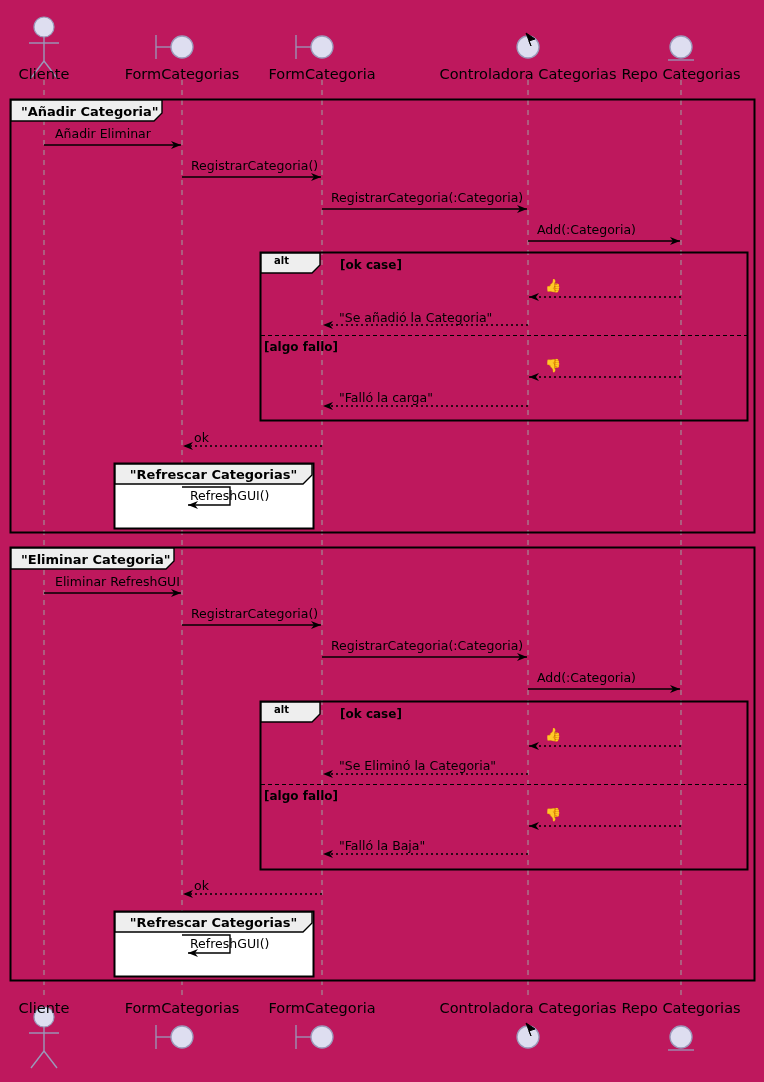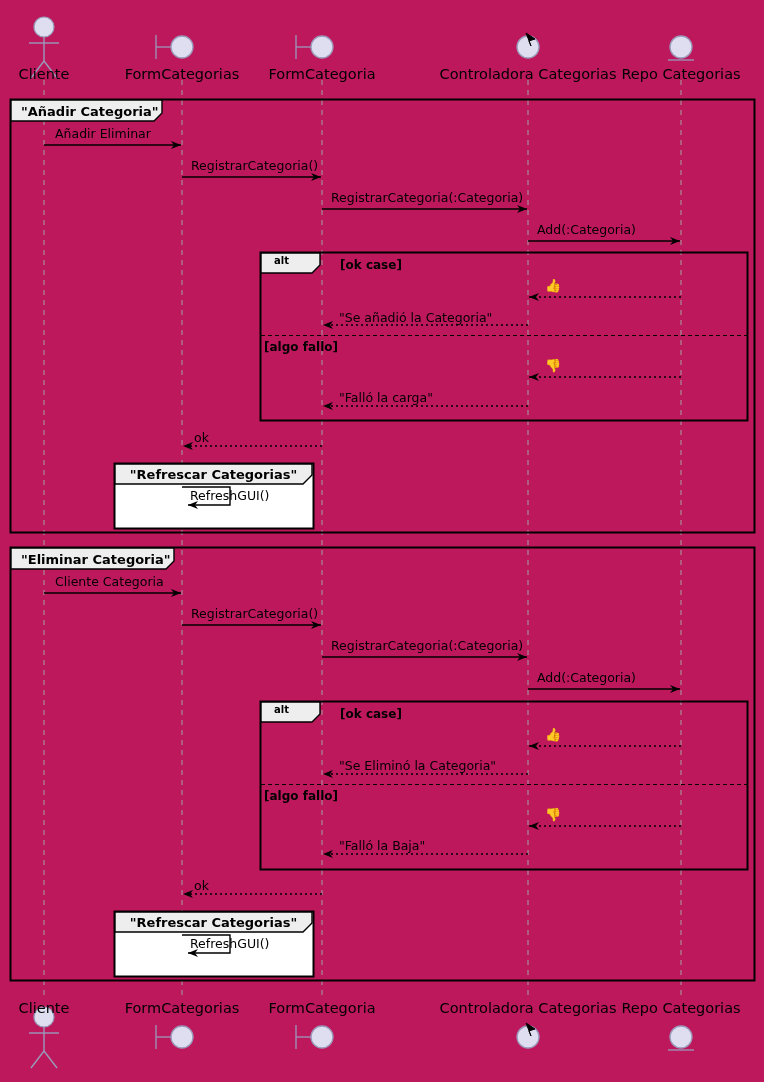--- a/index.html
+++ b/index.html
@@ -232,21 +232,21 @@
       <div class="lbl msg-label" style="left: 55px; top: 128px;">Añadir Eliminar</div>
       <div class="lbl msg-label" style="left: 191px; top: 160px;">RegistrarCategoria()</div>
       <div class="lbl msg-label" style="left: 331px; top: 192px;">RegistrarCategoria(:Categoria)</div>
       <div class="lbl msg-label" style="left: 537px; top: 224px;">Add(:Categoria)</div>
       <div class="lbl emoji" style="left: 545px; top: 279px;">👍</div>
       <div class="lbl msg-label" style="left: 339px; top: 312px;">"Se añadió la Categoria"</div>
       <div class="lbl emoji" style="left: 545px; top: 359px;">👎</div>
       <div class="lbl msg-label" style="left: 339px; top: 392px;">"Falló la carga"</div>
       <div class="lbl msg-label" style="left: 194px; top: 432px;">ok</div>
       <div class="lbl msg-label" style="left: 190px; top: 490px;">RefreshGUI()</div>
-      <div class="lbl msg-label" style="left: 55px; top: 576px;">Cliente Categoria</div>
+      <div class="lbl msg-label" style="left: 55px; top: 576px;">Eliminar RefreshGUI</div>
       <div class="lbl msg-label" style="left: 191px; top: 608px;">RegistrarCategoria()</div>
       <div class="lbl msg-label" style="left: 331px; top: 640px;">RegistrarCategoria(:Categoria)</div>
       <div class="lbl msg-label" style="left: 537px; top: 672px;">Add(:Categoria)</div>
       <div class="lbl emoji" style="left: 545px; top: 728px;">👍</div>
       <div class="lbl msg-label" style="left: 339px; top: 760px;">"Se Eliminó la Categoria"</div>
       <div class="lbl emoji" style="left: 545px; top: 808px;">👎</div>
       <div class="lbl msg-label" style="left: 339px; top: 840px;">"Falló la Baja"</div>
       <div class="lbl msg-label" style="left: 194px; top: 880px;">ok</div>
       <div class="lbl msg-label" style="left: 190px; top: 938px;">RefreshGUI()</div>
     </div>

